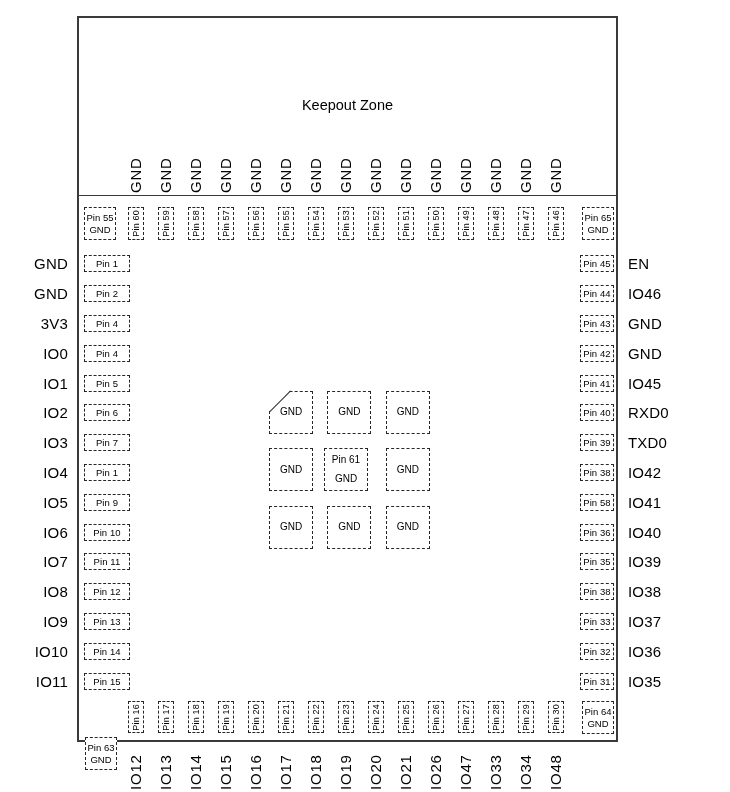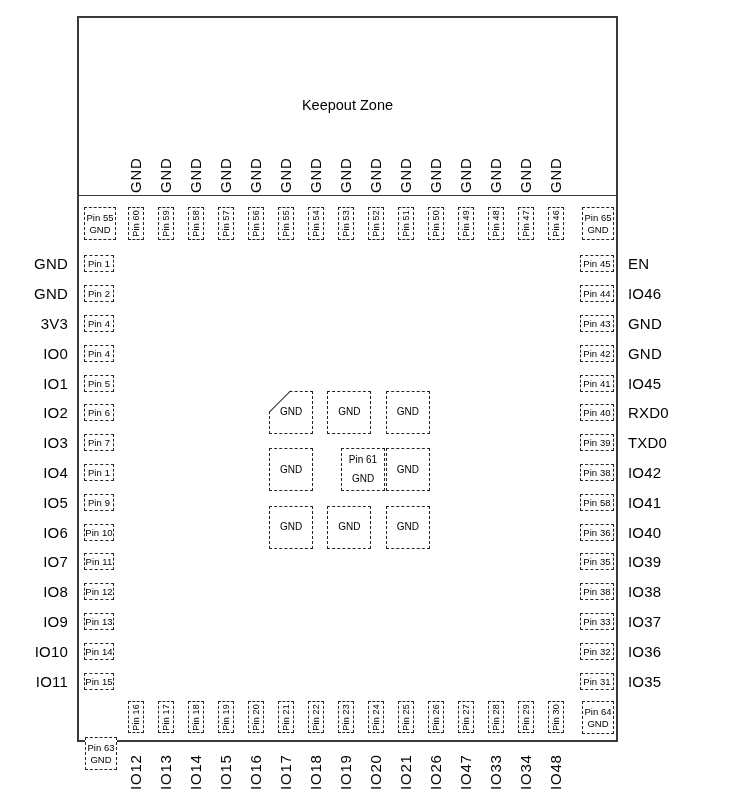--- a/index.html
+++ b/index.html
@@ -59,21 +59,21 @@
     top:calc(255.4px + var(--i) * 29.8px);
   }
   .side-label-left {
     position:absolute; left:0; top:-1px; width:68px; height:19px;
     line-height:19px; text-align:right; font-size:15px; letter-spacing:0.2px;
   }
   .side-label-right {
     position:absolute; left:628px; top:-1px; height:19px;
     line-height:19px; font-size:15px; letter-spacing:0.2px; white-space:nowrap;
   }
-  .side-item .pinbox.left-box  { left:84px;  top:0; width:30px; height:17px; }
+  .side-item .pinbox.left-box  { left:84px;  top:0; width:46px; height:17px; }
   .side-item .pinbox.right-box { left:580px; top:0; width:34px; height:17px; }
 
   
   .corner {
     position:absolute; width:32px; height:33px;
     border:1.5px dashed #262626; background:#fff;
     display:flex; flex-direction:column; align-items:center; justify-content:center;
     font-size:9.5px; line-height:1.2; text-align:center; white-space:nowrap;
   }
   .corner-tl { left:84px;  top:207px; }
@@ -86,21 +86,21 @@
   .pad {
     position:absolute; width:44px; height:43px;
     border:1.5px dashed #262626; background:#fff;
     display:flex; flex-direction:column; align-items:center; justify-content:center;
     font-size:10px; line-height:1.25; text-align:center; white-space:nowrap;
   }
   .pad:nth-of-type(1) { left:0;        top:0;        clip-path:polygon(20px 0, 100% 0, 100% 100%, 0 100%, 0 20px); }
   .pad:nth-of-type(2) { left:58.4px;   top:0; }
   .pad:nth-of-type(3) { left:116.8px;  top:0; }
   .pad:nth-of-type(4) { left:0;        top:57.3px; }
-  .pad:nth-of-type(5) { left:72px;   top:57.3px;gap:6px; }
+  .pad:nth-of-type(5) { left:55px;   top:57.3px;gap:6px; }
   .pad:nth-of-type(6) { left:116.8px;  top:57.3px; }
   .pad:nth-of-type(7) { left:0;        top:114.6px; }
   .pad:nth-of-type(8) { left:58.4px;   top:114.6px; }
   .pad:nth-of-type(9) { left:116.8px;  top:114.6px; }
   .chamfer {
     position:absolute; left:269px; top:391px; width:29.5px; height:0;
     border-top:1.5px solid #2c2c2c;
     transform-origin:0 0; transform:translateY(20.8px) rotate(-45deg);
   }
 </style>

